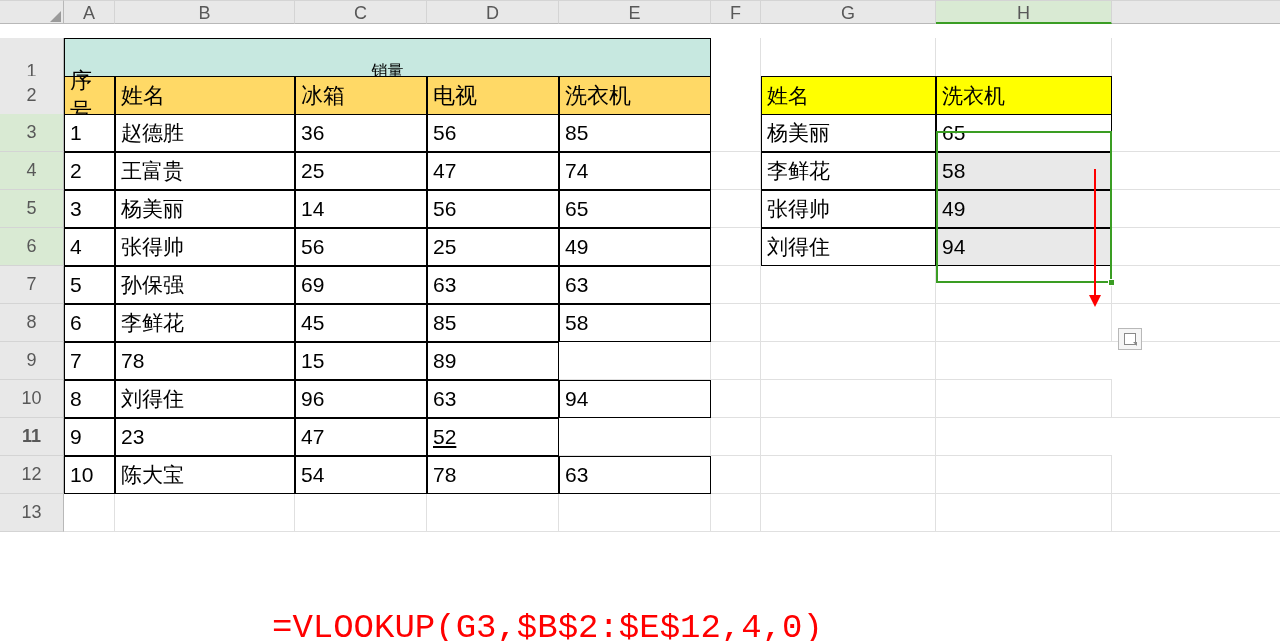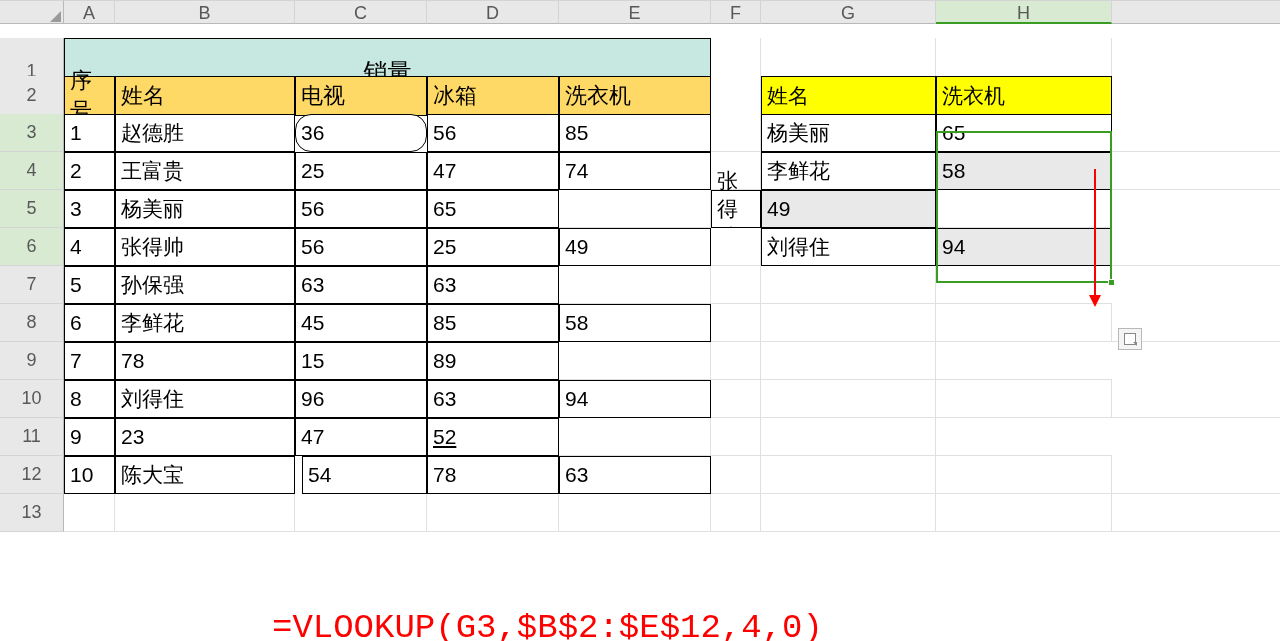--- a/index.html
+++ b/index.html
@@ -69,21 +69,21 @@
       background:#fff;
       white-space: nowrap;
     }
 
     .merged-title {
       grid-column: 2 / span 5;
       background: #c7e8e0;
       border: 1px solid #000;
       text-align:center;
       display:flex;align-items:center;justify-content:center;
-      font-size: 24px;
+      font-size: 16px;
     }
     .tbl-hdr {
       background: #ffd966;
       border: 1px solid #000;
       padding:0 5px;
       display:flex;align-items:center;
       font-size:22px;
     }
     .tbl-cell {
       border: 1px solid #000;
@@ -172,32 +172,32 @@
   <div class="row-head" style="grid-row:2;height:67px;">1</div>
   <div class="merged-title" style="grid-row:2;height:67px;">销量</div>
   <div class="cell" style="grid-row:2;height:67px;"></div>
   <div class="cell" style="grid-row:2;height:67px;"></div>
   <div class="cell" style="grid-row:2;height:67px;"></div>
   <div class="cell" style="grid-row:2;height:67px;border-right:none;"></div>
 
   <div class="row-head" style="grid-row:3;height:40px;">2</div>
   <div class="tbl-hdr" style="grid-row:3;height:40px;">序号</div>
   <div class="tbl-hdr" style="grid-row:3;height:40px;">姓名</div>
+  <div class="tbl-hdr" style="grid-row:3;height:40px;">冰箱</div>
   <div class="tbl-hdr" style="grid-row:3;height:40px;">电视</div>
-  <div class="tbl-hdr" style="grid-row:3;height:40px;">冰箱</div>
   <div class="tbl-hdr" style="grid-row:3;height:40px;">洗衣机</div>
   <div class="cell" style="grid-row:3;height:40px;"></div>
   <div class="yel-hdr" style="grid-row:3;height:40px;">姓名</div>
   <div class="yel-hdr" style="grid-row:3;height:40px;">洗衣机</div>
   <div class="cell" style="grid-row:3;height:40px;border-right:none;"></div>
 
   <div class="row-head sel" style="grid-row:4;">3</div>
   <div class="tbl-cell" style="grid-row:4;">1</div>
   <div class="tbl-cell" style="grid-row:4;">赵德胜</div>
-  <div class="tbl-cell" style="grid-row:4;border-radius:16px;">36</div>
+  <div class="tbl-cell" style="grid-row:4;">36</div>
   <div class="tbl-cell" style="grid-row:4;">56</div>
   <div class="tbl-cell" style="grid-row:4;">85</div>
   <div class="cell" style="grid-row:4;"></div>
   <div class="side-cell" style="grid-row:4;">杨美丽</div>
   <div class="side-cell" style="grid-row:4;">65</div>
   <div class="cell" style="grid-row:4;border-right:none;"></div>
 
   <div class="row-head sel" style="grid-row:5;">4</div>
   <div class="tbl-cell" style="grid-row:5;">2</div>
   <div class="tbl-cell" style="grid-row:5;">王富贵</div>
@@ -205,20 +205,21 @@
   <div class="tbl-cell" style="grid-row:5;">47</div>
   <div class="tbl-cell" style="grid-row:5;">74</div>
   <div class="cell" style="grid-row:5;"></div>
   <div class="side-cell" style="grid-row:5;">李鲜花</div>
   <div class="side-cell sel" style="grid-row:5;">58</div>
   <div class="cell" style="grid-row:5;border-right:none;"></div>
 
   <div class="row-head sel" style="grid-row:6;">5</div>
   <div class="tbl-cell" style="grid-row:6;">3</div>
   <div class="tbl-cell" style="grid-row:6;">杨美丽</div>
+  <div class="tbl-cell" style="grid-row:6;">14</div>
   <div class="tbl-cell" style="grid-row:6;">56</div>
   <div class="tbl-cell" style="grid-row:6;">65</div>
   <div class="cell" style="grid-row:6;"></div>
   <div class="side-cell" style="grid-row:6;">张得帅</div>
   <div class="side-cell sel" style="grid-row:6;">49</div>
   <div class="cell" style="grid-row:6;border-right:none;"></div>
 
   <div class="row-head sel" style="grid-row:7;">6</div>
   <div class="tbl-cell" style="grid-row:7;">4</div>
   <div class="tbl-cell" style="grid-row:7;">张得帅</div>
@@ -226,20 +227,21 @@
   <div class="tbl-cell" style="grid-row:7;">25</div>
   <div class="tbl-cell" style="grid-row:7;">49</div>
   <div class="cell" style="grid-row:7;"></div>
   <div class="side-cell" style="grid-row:7;">刘得住</div>
   <div class="side-cell sel" style="grid-row:7;">94</div>
   <div class="cell" style="grid-row:7;border-right:none;"></div>
 
   <div class="row-head" style="grid-row:8;">7</div>
   <div class="tbl-cell" style="grid-row:8;">5</div>
   <div class="tbl-cell" style="grid-row:8;">孙保强</div>
+  <div class="tbl-cell" style="grid-row:8;">69</div>
   <div class="tbl-cell" style="grid-row:8;">63</div>
   <div class="tbl-cell" style="grid-row:8;">63</div>
   <div class="cell" style="grid-row:8;"></div>
   <div class="cell" style="grid-row:8;"></div>
   <div class="cell" style="grid-row:8;"></div>
   <div class="cell" style="grid-row:8;border-right:none;"></div>
 
   <div class="row-head" style="grid-row:9;">8</div>
   <div class="tbl-cell" style="grid-row:9;">6</div>
   <div class="tbl-cell" style="grid-row:9;">李鲜花</div>
@@ -265,34 +267,34 @@
   <div class="tbl-cell" style="grid-row:11;">8</div>
   <div class="tbl-cell" style="grid-row:11;">刘得住</div>
   <div class="tbl-cell" style="grid-row:11;">96</div>
   <div class="tbl-cell" style="grid-row:11;">63</div>
   <div class="tbl-cell" style="grid-row:11;">94</div>
   <div class="cell" style="grid-row:11;"></div>
   <div class="cell" style="grid-row:11;"></div>
   <div class="cell" style="grid-row:11;"></div>
   <div class="cell" style="grid-row:11;border-right:none;"></div>
 
-  <div class="row-head" style="grid-row:12;">11</div>
+  <div class="row-head" style="grid-row:12;font-weight:bold;">11</div>
   <div class="tbl-cell" style="grid-row:12;">9</div>
   <div class="tbl-cell" style="grid-row:12;">23</div>
   <div class="tbl-cell" style="grid-row:12;">47</div>
   <div class="tbl-cell" style="grid-row:12;text-decoration:underline;">52</div>
   <div class="cell" style="grid-row:12;"></div>
   <div class="cell" style="grid-row:12;"></div>
   <div class="cell" style="grid-row:12;"></div>
   <div class="cell" style="grid-row:12;border-right:none;"></div>
 
   <div class="row-head" style="grid-row:13;">12</div>
   <div class="tbl-cell" style="grid-row:13;">10</div>
   <div class="tbl-cell" style="grid-row:13;">陈大宝</div>
-  <div class="tbl-cell" style="grid-row:13;margin-left:7px;">54</div>
+  <div class="tbl-cell" style="grid-row:13;">54</div>
   <div class="tbl-cell" style="grid-row:13;">78</div>
   <div class="tbl-cell" style="grid-row:13;">63</div>
   <div class="cell" style="grid-row:13;"></div>
   <div class="cell" style="grid-row:13;"></div>
   <div class="cell" style="grid-row:13;"></div>
   <div class="cell" style="grid-row:13;border-right:none;"></div>
 
   <div class="row-head" style="grid-row:14;">13</div>
   <div class="cell" style="grid-row:14;"></div>
   <div class="cell" style="grid-row:14;"></div>

